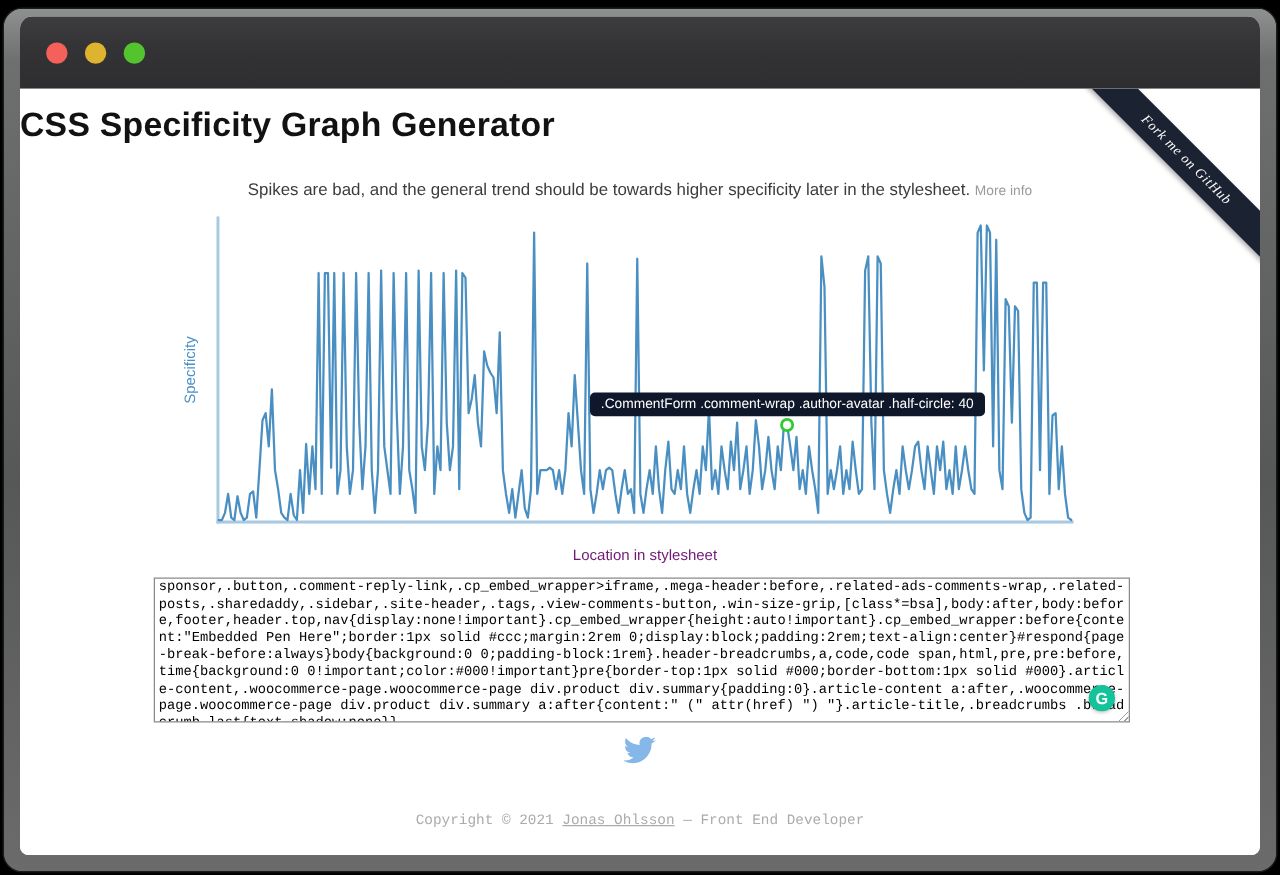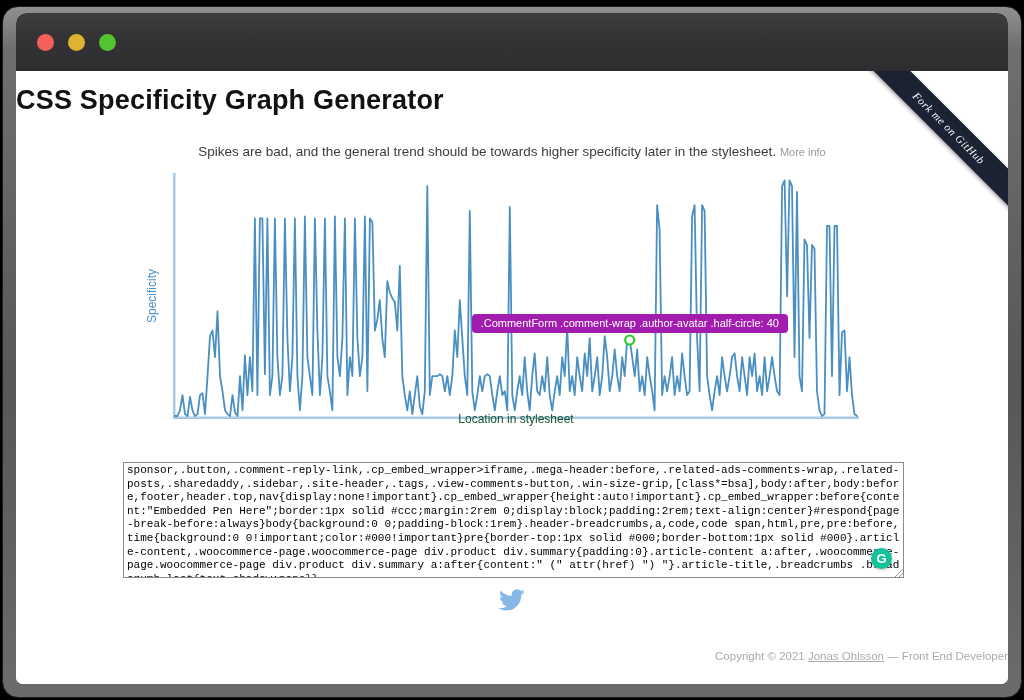--- a/index.html
+++ b/index.html
@@ -46,22 +46,22 @@
   .subtitle   { position:absolute; top:57px; left:0; width:100%; text-align:center;
                 font-size:13.5px; color:#3c3c3c;margin-top:16px; }
   .more-info  { font-size:11px; color:#9a9a9a; cursor:pointer; }
 
   
   .chart-plot { position:absolute; left:157px; top:102px; width:686px; height:246px; }
   .y-label { position:absolute; left:128px; top:102px; height:246px; width:16px;
              display:flex; align-items:center; justify-content:center; }
   .y-label span { transform:rotate(-90deg); white-space:nowrap;
                   font-size:12px; color:#4a90c8; }
-  .x-label { position:absolute; left:157px; top:341px; width:686px; text-align:center;
-             font-size:12px; color:#14532d; }
+  .x-label { position:absolute; left:157px; top:366px; width:686px; text-align:center;
+             font-size:12px; color:#701a75; }
   .chart-tooltip {
     position:absolute; background:#2d2d2d; color:#fff; font-size:11px;
     padding:3px 9px 4px 9px; border-radius:4px; white-space:nowrap; z-index:20;
   }
 
   
   .editor-wrap { position:absolute; left:107px; top:391px; width:781px; height:116px; }
   .editor-wrap textarea {
     width:100%; height:100%; resize:none;
     border:1px solid #8a8a8a; background:#fff; color:#000;
@@ -76,22 +76,22 @@
   }
   .resize-grip {
     position:absolute; right:1px; bottom:1px; width:10px; height:10px;
     background:repeating-linear-gradient(135deg, transparent 0 2px, #9a9a9a 2px 3px);
     clip-path:polygon(100% 0, 100% 100%, 0 100%);
   }
 
   
   .twitter-link { position:absolute; left:50%; top:518px; transform:translateX(-50%);
                   cursor:pointer; }
-  .footer { position:absolute; top:579px; left:0; width:100%; text-align:right;
-            font-size:11.5px; color:#ababab; }
+  .footer { position:absolute; top:579px; left:0; width:100%; text-align:center;
+            font-size:11.5px; color:#ababab;font-family:Liberation Mono, monospace; }
   .footer a { color:inherit; text-decoration:underline; cursor:pointer; }
 </style>
 </head>
 <body>
 
 <div class="window">
   <div class="page">
     <div class="titlebar">
       <div class="dot" style="background: rgb(243, 97, 90);"></div>
       <div class="dot" style="background: rgb(221, 179, 47);"></div>
@@ -116,21 +116,21 @@
 
       <svg id="chart-svg" class="chart-plot" viewBox="0 0 686 246" preserveAspectRatio="none">
         <line id="xaxis" x1="0" y1="244.7" x2="686" y2="244.7" stroke-width="2.5" stroke="#a9c9e2"></line>
         <line id="yaxis" x1="1.3" y1="0" x2="1.3" y2="246" stroke-width="2.5" stroke="#a9c9e2"></line>
         <polyline id="spec-line" fill="none" stroke-width="1.8" stroke-linejoin="round" stroke-linecap="round" points="2.0,243.0 4.5,243.0 7.0,237.3 9.5,222.1 12.0,241.1 14.5,243.0 17.0,224.0 19.5,237.3 22.0,243.0 24.5,241.1 27.0,222.1 29.5,220.2 32.0,241.1 34.5,203.1 37.0,163.2 39.5,157.5 42.0,184.1 44.5,138.5 47.0,203.1 49.5,218.3 52.0,237.3 54.5,241.1 57.0,243.0 59.5,222.1 62.0,239.2 64.5,243.0 67.0,203.1 69.5,237.3 71.9,182.2 74.4,222.1 76.9,184.1 79.4,218.3 81.9,45.4 84.4,222.1 86.9,45.4 89.4,45.4 91.9,201.2 94.4,45.4 96.9,222.1 99.4,203.1 101.9,45.4 104.4,184.1 106.9,222.1 109.4,203.1 111.9,45.4 114.4,165.1 116.9,218.3 119.4,184.1 121.9,45.4 124.4,203.1 126.9,237.3 129.4,203.1 131.9,43.5 134.4,184.1 136.9,203.1 139.4,222.1 141.9,45.4 144.4,157.5 146.9,222.1 149.4,184.1 151.9,45.4 154.4,203.1 156.9,218.3 159.4,237.3 161.9,43.5 164.4,184.1 166.9,203.1 169.4,165.1 171.9,45.4 174.4,222.1 176.9,184.1 179.4,203.1 181.9,45.4 184.4,165.1 186.9,203.1 189.4,184.1 191.9,43.5 194.4,218.3 196.9,45.4 199.4,49.2 201.9,157.5 204.4,146.1 206.8,127.1 209.3,165.1 211.8,184.1 214.3,108.1 216.8,119.5 219.3,125.2 221.8,129.0 224.3,157.5 226.8,92.9 229.3,203.1 231.8,222.1 234.3,237.3 236.8,218.3 239.3,241.1 241.8,222.1 244.3,203.1 246.8,233.5 249.3,241.1 251.8,218.3 254.3,13.1 256.8,222.1 259.3,203.1 261.8,203.1 264.3,203.1 266.8,201.2 269.3,203.1 271.8,218.3 274.3,203.1 276.8,222.1 279.3,203.1 281.8,157.5 284.3,184.1 286.8,127.1 289.3,165.1 291.8,203.1 294.3,222.1 296.8,37.8 299.3,218.3 301.8,237.3 304.3,222.1 306.8,203.1 309.3,218.3 311.8,203.1 314.3,201.2 316.8,203.1 319.3,222.1 321.8,237.3 324.3,218.3 326.8,203.1 329.3,222.1 331.8,218.3 334.3,237.3 336.8,34.0 339.3,222.1 341.8,237.3 344.2,218.3 346.7,203.1 349.2,222.1 351.7,184.1 354.2,218.3 356.7,237.3 359.2,203.1 361.7,180.3 364.2,218.3 366.7,222.1 369.2,203.1 371.7,218.3 374.2,184.1 376.7,222.1 379.2,237.3 381.7,218.3 384.2,203.1 386.7,222.1 389.2,184.1 391.7,203.1 394.2,153.7 396.7,218.3 399.2,203.1 401.7,222.1 404.2,184.1 406.7,203.1 409.2,218.3 411.7,180.3 414.2,203.1 416.7,165.1 419.2,218.3 421.7,203.1 424.2,184.1 426.7,222.1 429.2,203.1 431.7,163.2 434.2,184.1 436.7,218.3 439.2,203.1 441.7,176.5 444.2,203.1 446.7,218.3 449.2,184.1 451.7,203.1 454.2,165.1 456.7,167.0 459.2,184.1 461.7,203.1 464.2,176.5 466.7,218.3 469.2,203.1 471.7,222.1 474.2,184.1 476.7,203.1 479.2,218.3 481.6,237.3 484.1,32.1 486.6,56.8 489.1,222.1 491.6,203.1 494.1,218.3 496.6,203.1 499.1,184.1 501.6,222.1 504.1,203.1 506.6,218.3 509.1,180.3 511.6,203.1 514.1,222.1 516.6,218.3 519.1,43.5 521.6,32.1 524.1,165.1 526.6,218.3 529.1,32.1 531.6,37.8 534.1,203.1 536.6,222.1 539.1,237.3 541.6,218.3 544.1,203.1 546.6,222.1 549.1,184.1 551.6,203.1 554.1,218.3 556.6,203.1 559.1,184.1 561.6,180.3 564.1,203.1 566.6,218.3 569.1,184.1 571.6,203.1 574.1,222.1 576.6,184.1 579.1,203.1 581.6,180.3 584.1,218.3 586.6,203.1 589.1,222.1 591.6,184.1 594.1,218.3 596.6,203.1 599.1,184.1 601.6,203.1 604.1,218.3 606.6,222.1 609.1,13.1 611.6,7.4 614.1,123.3 616.5,7.4 619.0,13.1 621.5,184.1 624.0,18.8 626.5,203.1 629.0,218.3 631.5,66.3 634.0,72.0 636.5,165.1 639.0,72.0 641.5,75.8 644.0,218.3 646.5,237.3 649.0,243.0 651.5,241.1 654.0,53.0 656.5,53.0 659.0,203.1 661.5,53.0 664.0,53.0 666.5,222.1 669.0,159.4 671.5,157.5 674.0,218.3 676.5,184.1 679.0,222.1 681.5,241.1 684.0,243.0" stroke="#4a8fc2"></polyline>
         <circle id="hover-marker" r="4.5" fill="#ffffff" stroke-width="2.2" cx="456.6666666666667" cy="167" stroke="#2bcc2b"></circle>
       </svg>
 
       <div class="x-label">Location in stylesheet</div>
 
-      <div id="tooltip" class="chart-tooltip" style="background: #a21caf; left: 455.667px; top: 243px;">.CommentForm .comment-wrap .author-avatar .half-circle: 40</div>
+      <div id="tooltip" class="chart-tooltip" style="background: #0f172a; left: 455.667px; top: 243px;">.CommentForm .comment-wrap .author-avatar .half-circle: 40</div>
 
       <div class="editor-wrap">
         <textarea spellcheck="false" style="">sponsor,.button,.comment-reply-link,.cp_embed_wrapper&gt;iframe,.mega-header:before,.related-ads-comments-wrap,.related-posts,.sharedaddy,.sidebar,.site-header,.tags,.view-comments-button,.win-size-grip,[class*=bsa],body:after,body:before,footer,header.top,nav{display:none!important}.cp_embed_wrapper{height:auto!important}.cp_embed_wrapper:before{content:"Embedded Pen Here";border:1px solid #ccc;margin:2rem 0;display:block;padding:2rem;text-align:center}#respond{page-break-before:always}body{background:0 0;padding-block:1rem}.header-breadcrumbs,a,code,code span,html,pre,pre:before,time{background:0 0!important;color:#000!important}pre{border-top:1px solid #000;border-bottom:1px solid #000}.article-content,.woocommerce-page.woocommerce-page div.product div.summary{padding:0}.article-content a:after,.woocommerce-page.woocommerce-page div.product div.summary a:after{content:" (" attr(href) ") "}.article-title,.breadcrumbs .breadcrumb last{text-shadow:none}}</textarea>
         <div class="grammarly-badge" style="background: rgb(21, 195, 154);">G</div>
         <div class="resize-grip"></div>
       </div>
 
       <div class="twitter-link">
         <svg id="twitter-svg" width="26" height="22" viewBox="0 0 24 20" style="fill: rgb(133, 184, 232);">
           <path d="M23.953 2.57a10 10 0 01-2.825.775A4.958 4.958 0 0023.29.622c-.951.555-2.005.959-3.127 1.184A4.92 4.92 0 0011.78 6.288C7.69 6.095 4.067 4.13 1.64 1.162a4.822 4.822 0 00-.666 2.475c0 1.71.87 3.213 2.188 4.096a4.904 4.904 0 01-2.228-.616v.06a4.923 4.923 0 003.946 4.827 4.996 4.996 0 01-2.212.085 4.936 4.936 0 004.604 3.417A9.867 9.867 0 01.17 17.61c-.39 0-.779-.023-1.17-.067a13.995 13.995 0 007.557 2.209c9.053 0 13.998-7.496 13.998-13.985 0-.21 0-.42-.015-.63A9.935 9.935 0 0024 2.59z"></path>

